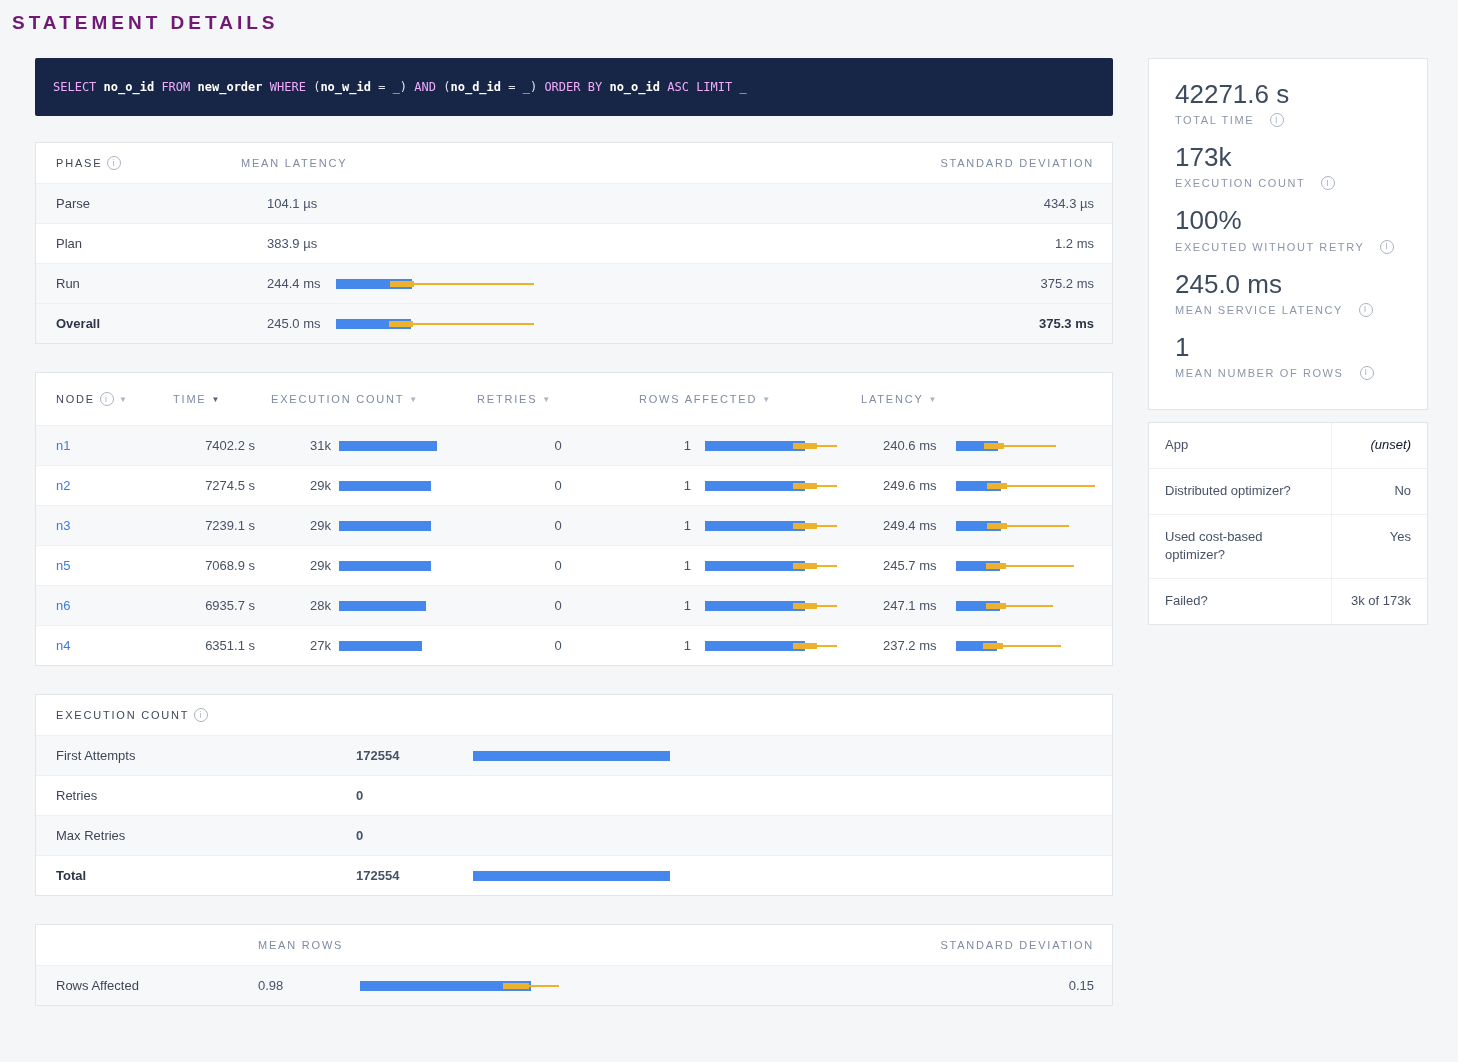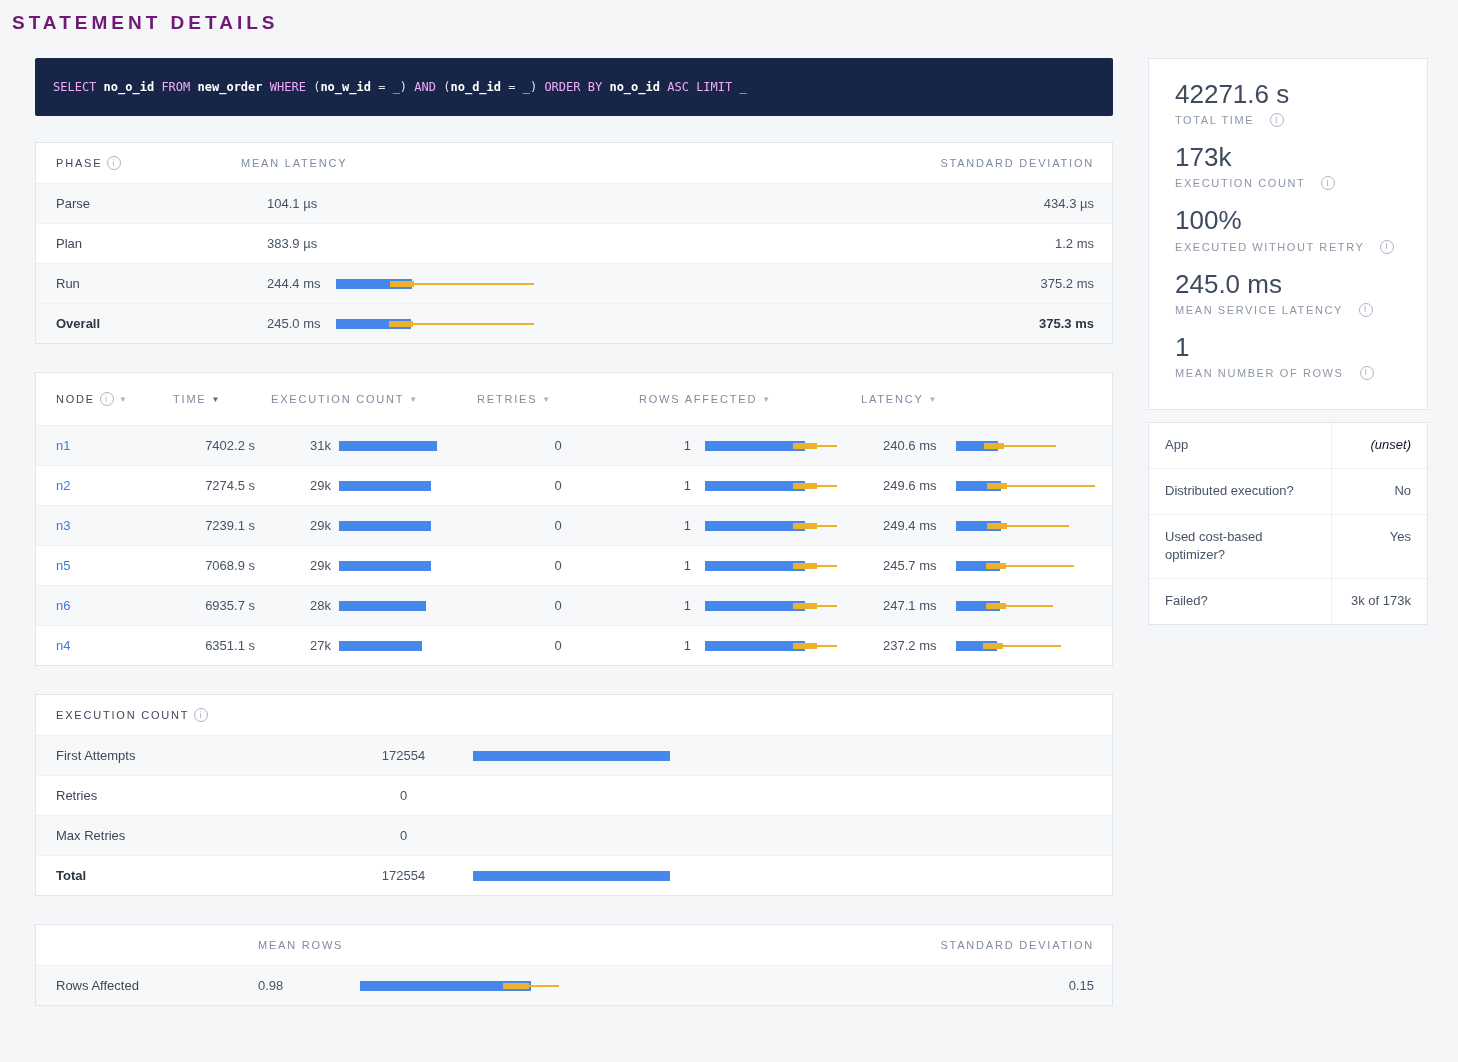--- a/index.html
+++ b/index.html
@@ -37,21 +37,21 @@
   .mv { width:95px; padding-left:26px; flex:none; }
   .c-std { text-align:right; padding-right:20px; }
 
   .node-link { color:#3f7bd9; padding-left:20px; cursor:pointer; }
   .c-time { text-align:right; padding-right:16px; }
   .nv { width:60px; text-align:right; flex:none; margin-right:8px; }
   .c-center { text-align:center; }
   .rv { width:52px; text-align:right; flex:none; margin-right:14px; }
   .lv { width:95px; padding-left:22px; flex:none; }
 
-  .ev { width:95px; text-align:center; flex:none; margin-right:22px; }
+  .ev { width:95px; text-align:left; flex:none; margin-right:22px;font-weight:bold; }
   .mrv { width:82px; text-align:left; flex:none; margin-right:20px; }
 
   .bar { position:relative; height:12px; flex:1; }
   .b-blue { position:absolute; left:0; top:1px; height:10px; background:#4587ea; }
   .b-line { position:absolute; top:5px; height:2px; background:#ecb22e; }
   .b-tick { position:absolute; top:3px; height:6px; background:#ecb22e; }
 
   .info { display:inline-flex; align-items:center; justify-content:center; width:14px; height:14px;
           border:1px solid #aab4c2; border-radius:50%; color:#aab4c2; font-size:9px; line-height:1;
           font-style:normal; flex:none; cursor:pointer; }
@@ -428,21 +428,21 @@
           </div>
       </div>
     </div>
 
     <div class="card details-card">
       <div class="d-row">
         <div class="d-label">App</div>
         <div class="d-value unset">(unset)</div>
       </div>
       <div class="d-row">
-        <div class="d-label">Distributed execution?</div>
+        <div class="d-label">Distributed optimizer?</div>
         <div class="d-value">No</div>
       </div>
       <div class="d-row">
         <div class="d-label">Used cost-based optimizer?</div>
         <div class="d-value">Yes</div>
       </div>
       <div class="d-row">
         <div class="d-label">Failed?</div>
         <div class="d-value">3k of 173k</div>
       </div>

